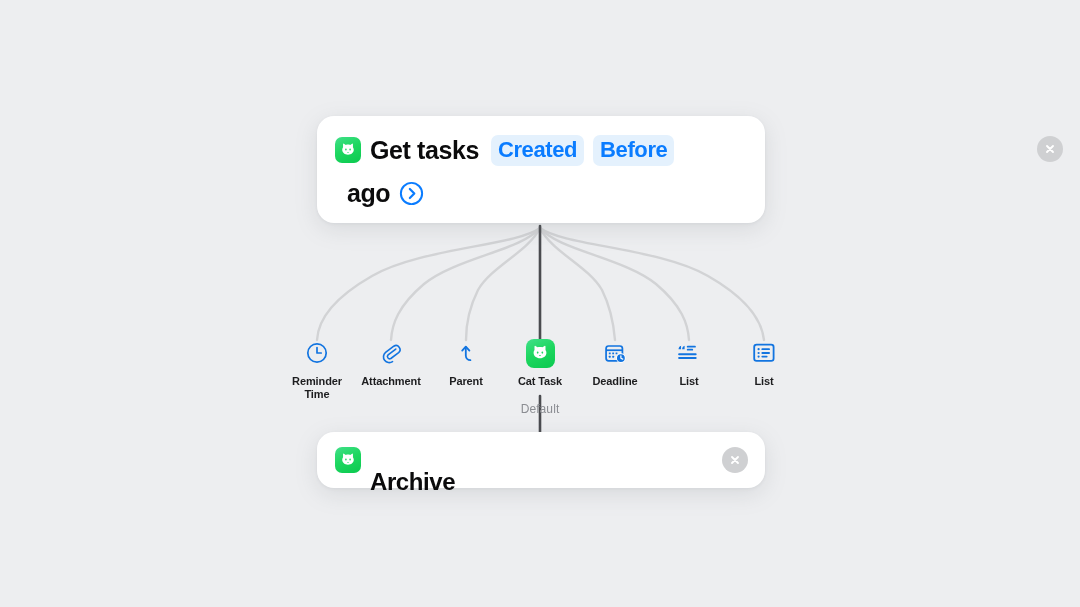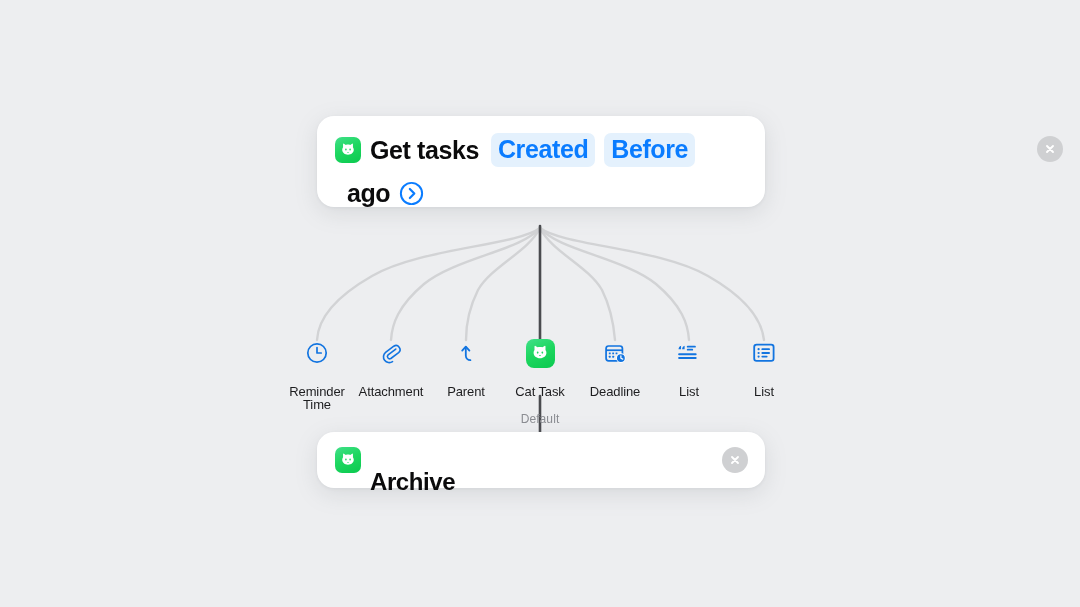--- a/index.html
+++ b/index.html
@@ -38,21 +38,21 @@
     border-radius: 17px;
     box-shadow: 0 6px 22px rgba(120,125,135,0.18),
                 0 1px 3px rgba(120,125,135,0.10);
     box-sizing: border-box;
   }
 
   #card-get-tasks {
     left: 317px;
     top: 116px;
     width: 448px;
-    height: 91px;
+    height: 107px;
     padding: 15px 18px 12px 18px;
   }
 
   #card-archive {
     left: 317px;
     top: 432px;
     width: 448px;
     height: 56px;
     padding: 0 18px;
     display: flex;
@@ -81,21 +81,21 @@
   .plain-text {
     font-size: 25px;
     font-weight: 700;
     color: #0b0b0c;
     letter-spacing: -0.4px;
     white-space: nowrap;
   }
   .plain-text.sm { font-size: 24px; margin-top: 44px; }
 
   .token {
-    font-size: 25px;
+    font-size: 22px;
     font-weight: 700;
     color: #0a7cff;
     letter-spacing: -0.4px;
     background: #e4f1fd;
     border-radius: 7px;
     padding: 2px 7px 3px 7px;
     white-space: nowrap;
     display: inline-flex;
     align-items: center;
     gap: 7px;
@@ -140,23 +140,23 @@
     top: 0;
     text-align: center;
   }
   .icon-glyph {
     height: 30px;
     display: flex;
     align-items: center;
     justify-content: center;
   }
   .icon-label {
-    margin-top: 17px;
-    font-size: 13px;
-    font-weight: 400;
+    margin-top: 7px;
+    font-size: 11px;
+    font-weight: 700;
     color: #1d1d1f;
     line-height: 13px;
     letter-spacing: -0.1px;
   }
   .icon-sub {
     margin-top: 14px;
     font-size: 12px;
     font-weight: 400;
     color: #8b8d92;
     letter-spacing: 0.1px;

